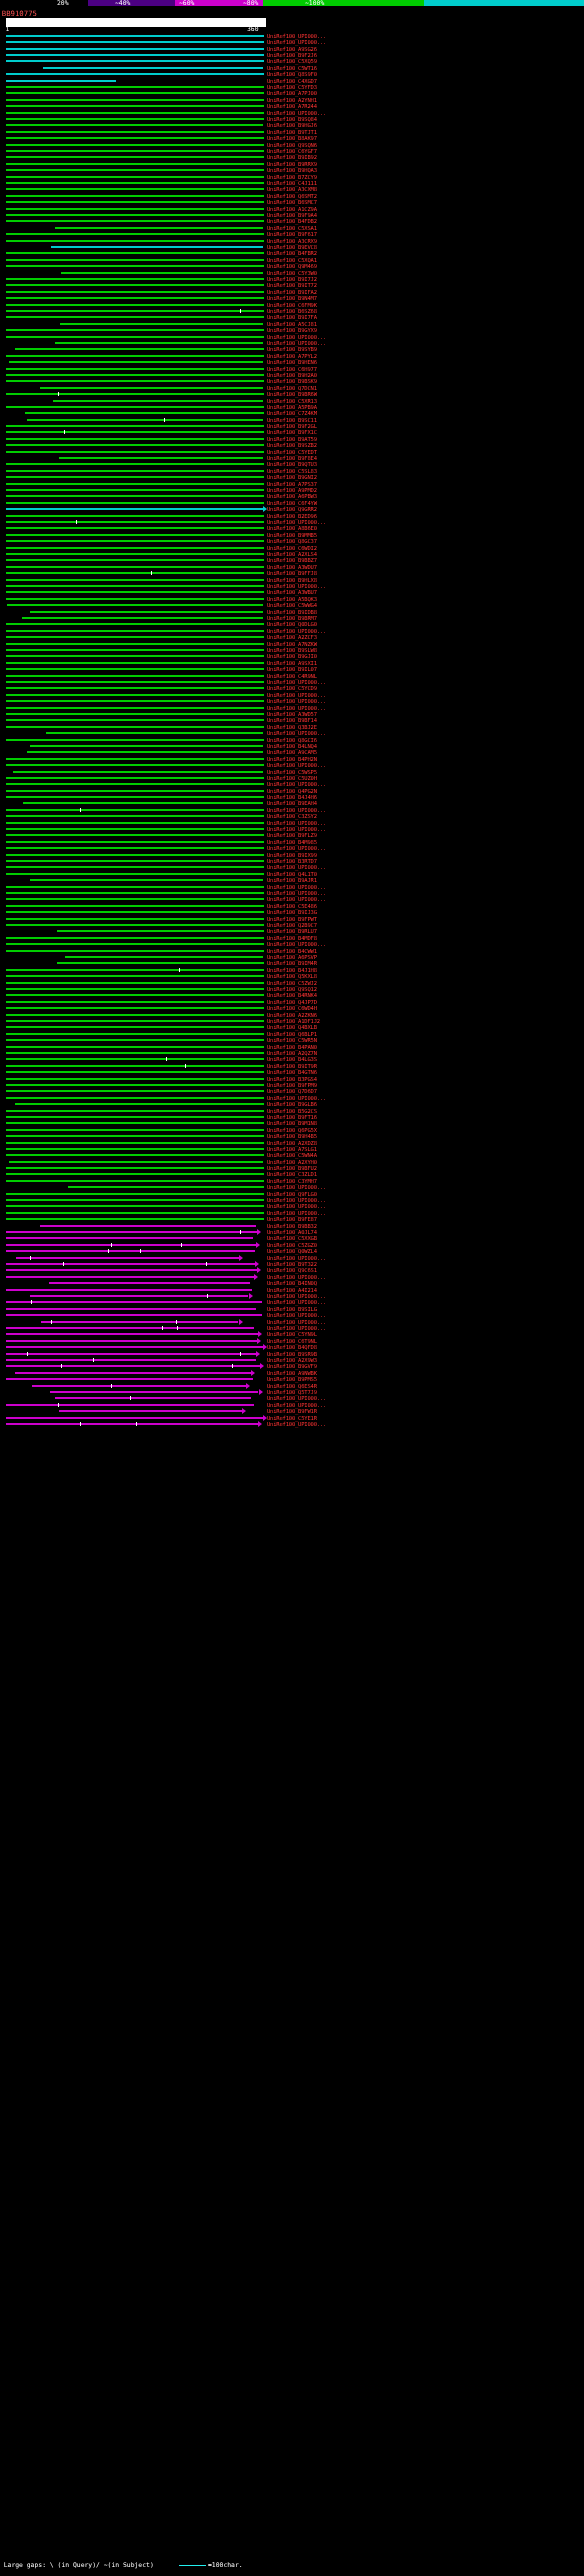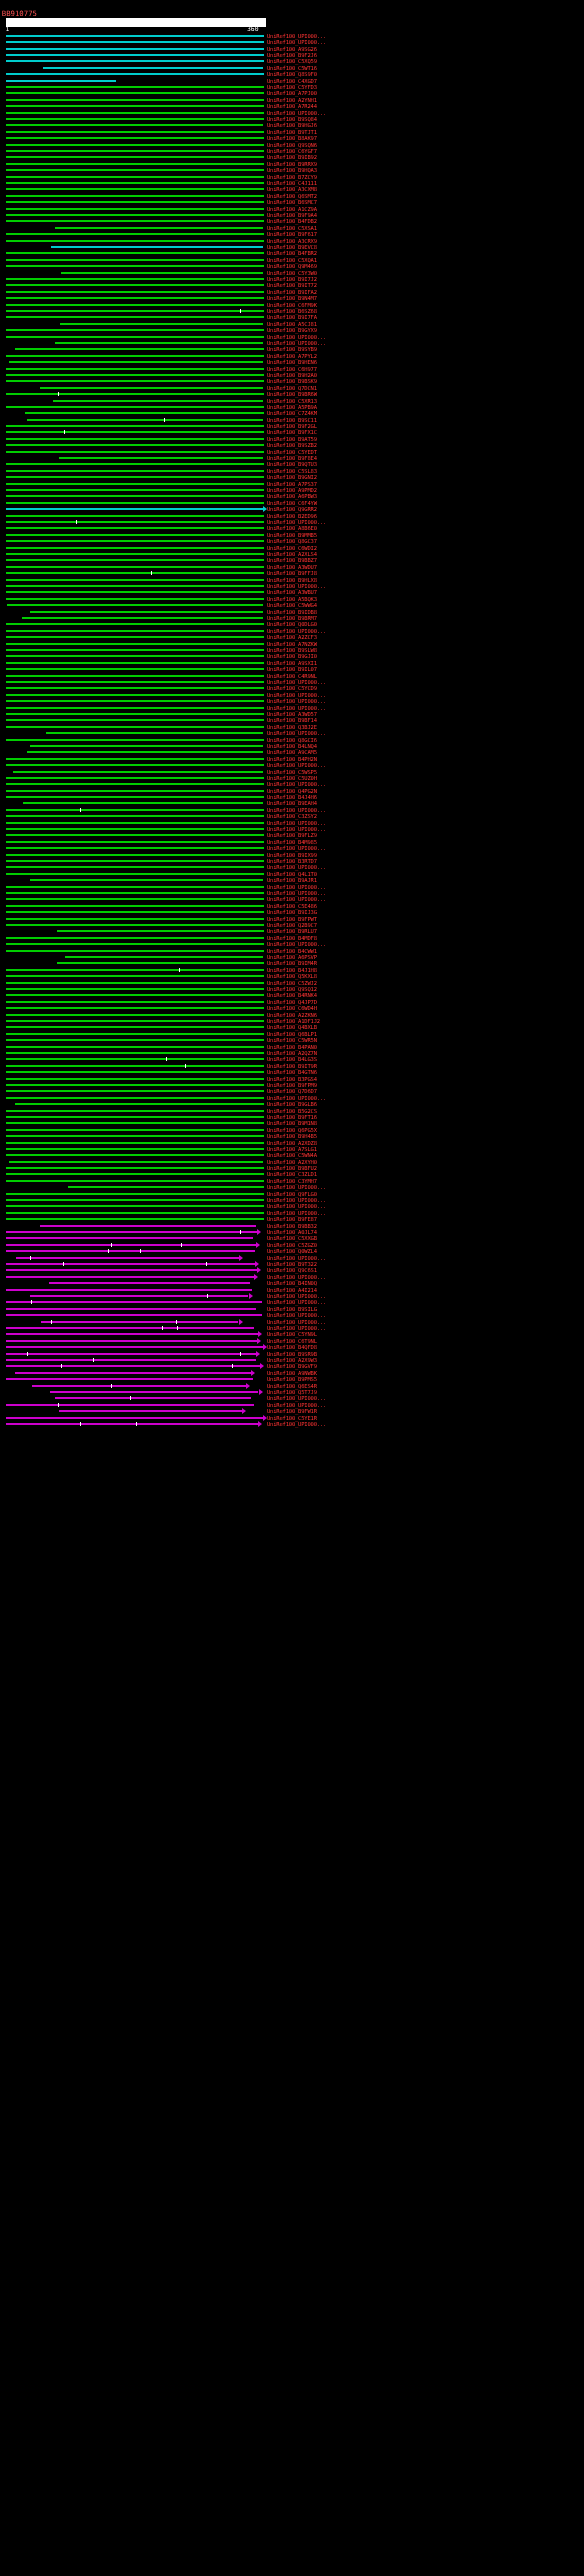--- a/index.html
+++ b/index.html
@@ -32,20 +32,32 @@
   #footer{position:absolute;left:0;top:2559px;width:585px;height:17.4px;}
   #foot-text{position:absolute;left:3.7px;top:1.8px;font-size:6.4px;color:#fff;white-space:nowrap;}
   #foot-key-line{position:absolute;left:179px;top:5.5px;width:27.4px;height:1.8px;background:#2ee;}
   #foot-key-text{position:absolute;left:208px;top:1.8px;font-size:6.4px;color:#fff;white-space:nowrap;}
 </style>
 </head>
 <body>
 
 <div id="wrap">
 
+  <div id="legend">
+      <div class="legend-seg" style="left: 0px; width: 88px; background: rgb(0, 0, 0);"></div>
+      <div class="legend-seg" style="left: 88px; width: 88px; background: rgb(75, 0, 130);"></div>
+      <div class="legend-seg" style="left: 175px; width: 88px; background: rgb(204, 0, 204);"></div>
+      <div class="legend-seg" style="left: 263px; width: 161px; background: rgb(0, 204, 0);"></div>
+      <div class="legend-seg" style="left: 424px; width: 161px; background: rgb(0, 204, 204);"></div>
+      <div class="legend-lab" style="left: 57px;">20%</div>
+      <div class="legend-lab" style="left: 115px;">~40%</div>
+      <div class="legend-lab" style="left: 179px;">~60%</div>
+      <div class="legend-lab" style="left: 243px;">~80%</div>
+      <div class="legend-lab" style="left: 305px;">~100%</div>
+    </div>
 
   <div id="querybar-label">BB910775</div>
   <div id="querybar"></div>
   <div id="ql">1</div>
   <div id="qr">360</div>
 
   <div id="rows">
       <div class="row" style="left: 0px; top: 33px; width: 585px;">
         <div class="bar" style="left: 5.5px; width: 258px; background: rgb(0, 204, 204);"></div>
         <div class="lab">UniRef100_UPI000...</div>
@@ -967,14 +979,19 @@
       </div>
       <div class="row" style="left: 0px; top: 1421px; width: 585px;">
         <div class="bar" style="left: 5.5px; width: 252px; background: rgb(204, 0, 204);"></div>
         <div class="tick" style="left: 80px;"></div>
         <div class="tick" style="left: 136px;"></div>
         <div class="arrow" style="left: 258px; border-left: 4.6px solid rgb(204, 0, 204);"></div>
         <div class="lab">UniRef100_UPI000...</div>
       </div>
     </div>
 
+  <div id="footer">
+    <div id="foot-text">Large gaps: \ (in Query)/ ~(in Subject)</div>
+    <div id="foot-key-line"></div>
+    <div id="foot-key-text">=100char.</div>
+  </div>
 </div>
 
 
 </body></html>

